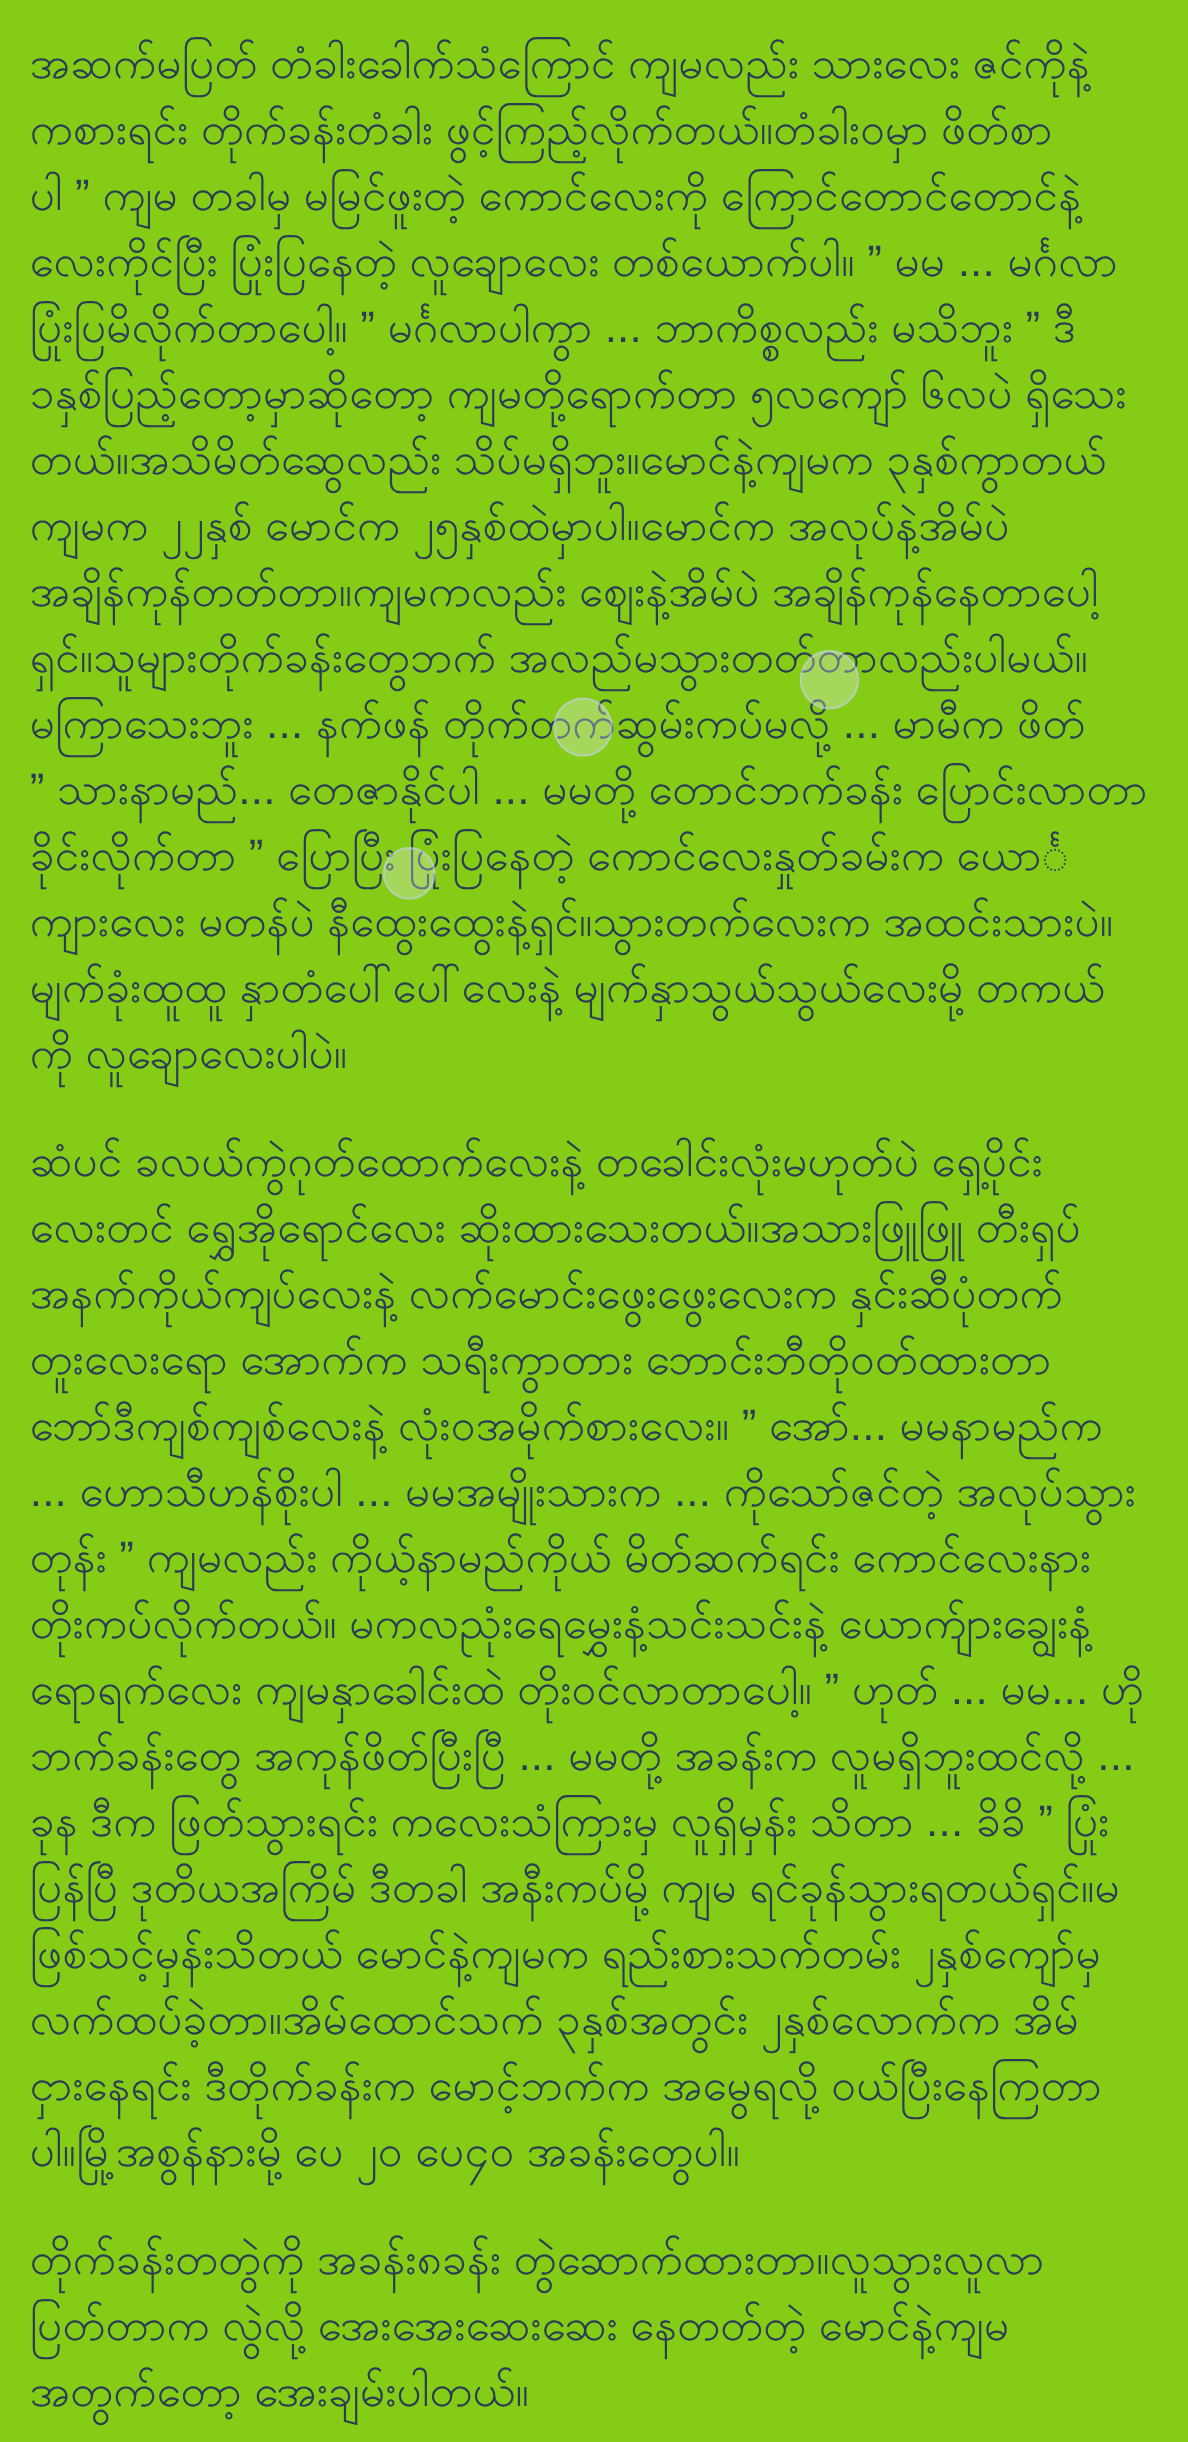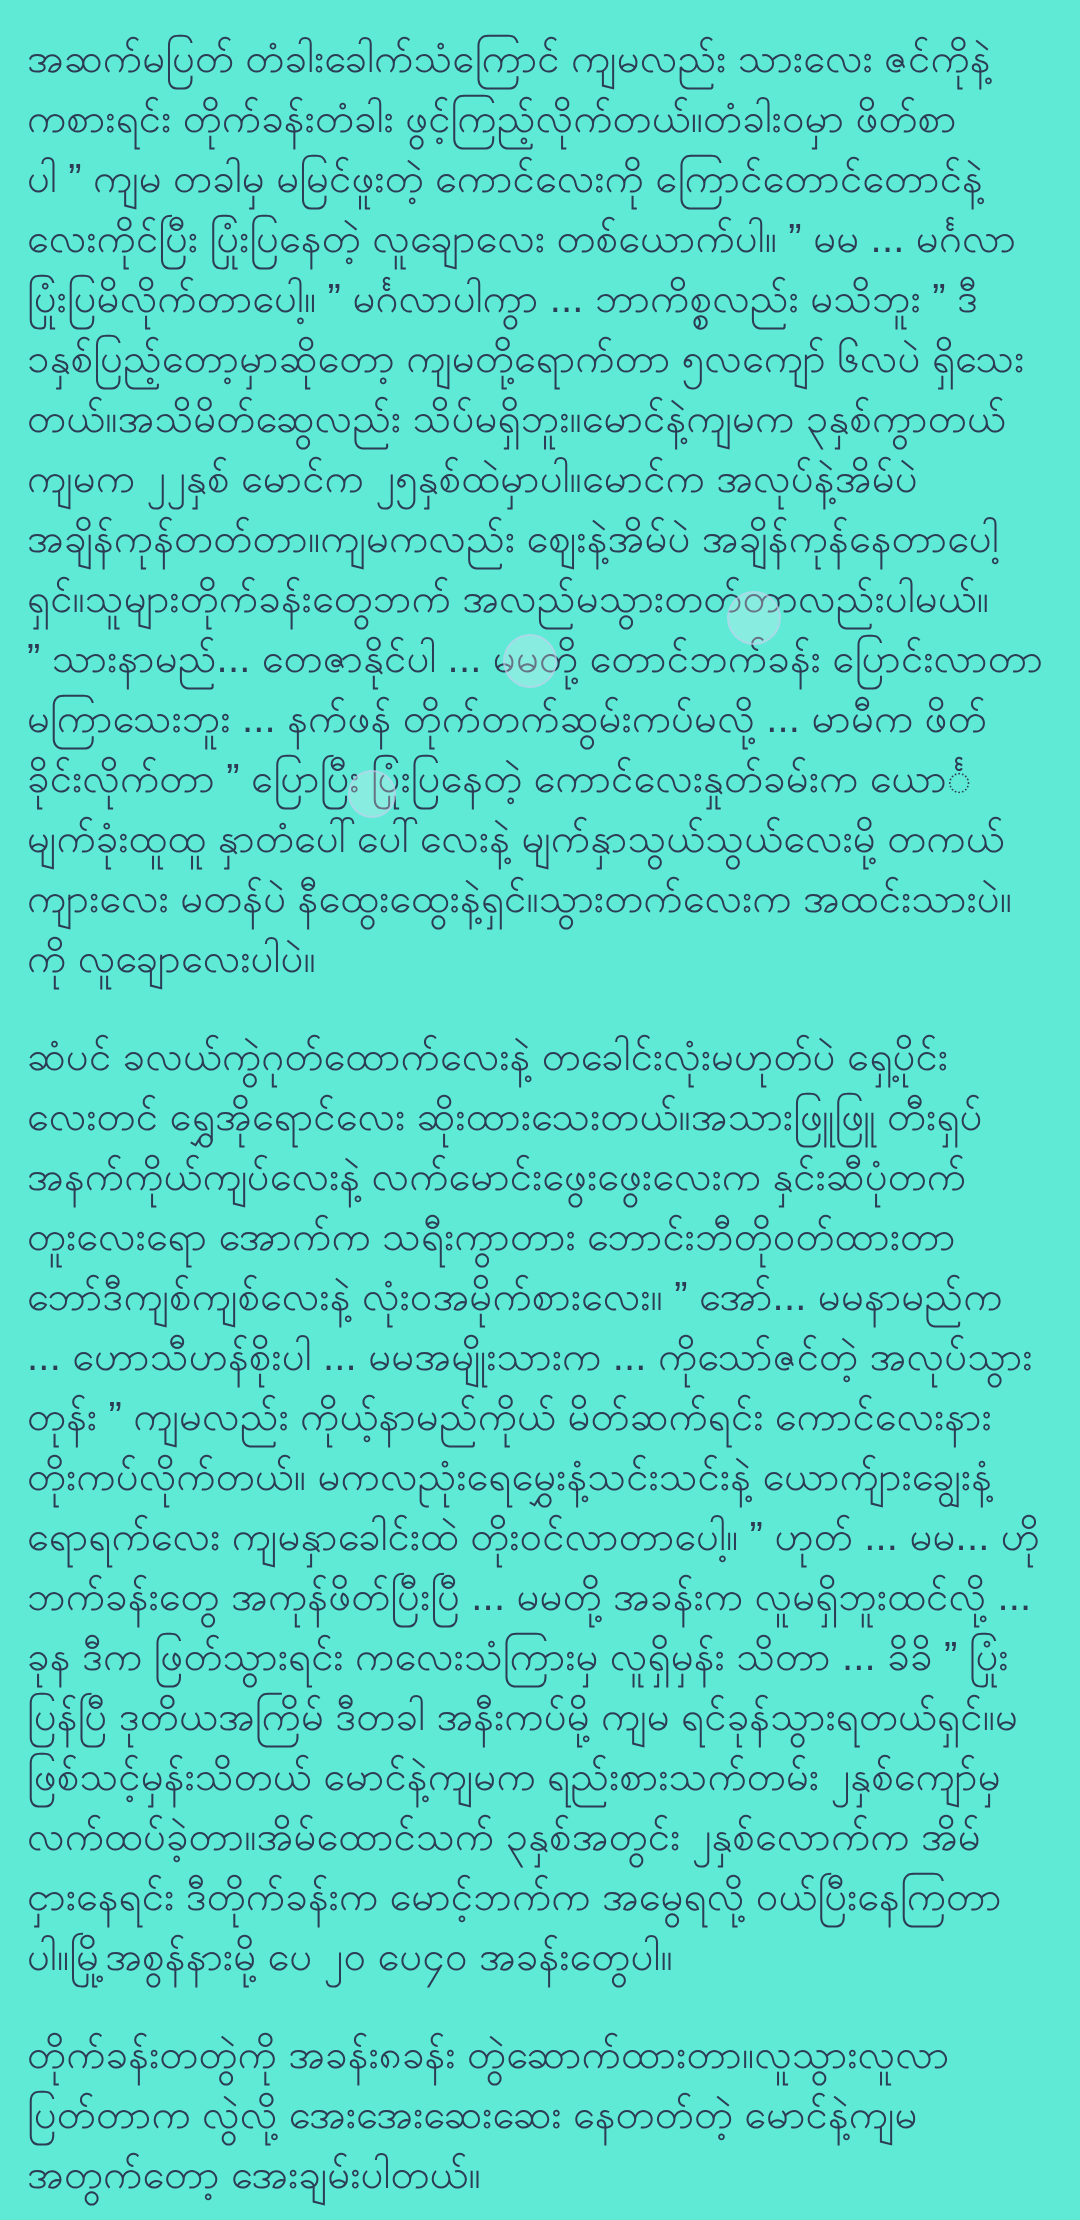--- a/index.html
+++ b/index.html
@@ -15,21 +15,21 @@
     font-family: "Liberation Sans", sans-serif;
   }
   .reader-page {
     position: absolute;
     top: 0; left: 0;
     width: 1080px;
     height: 2220px;
     overflow: hidden;
     box-sizing: border-box;
     padding: 28px 24px 0 27px;
-    background: #5eead4;
+    background: #84cc16;
     color: #2d3c55;
   }
   .para {
     margin: 0 0 38px 0;
     padding: 0;
   }
   .line {
     height: 60px;
     line-height: 60px;
     font-size: 40px;
@@ -57,25 +57,25 @@
     <div class="line">အဆက်မပြတ် တံခါးခေါက်သံကြောင် ကျမလည်း သားလေး ဇင်ကိုနဲ့</div>
     <div class="line">ကစားရင်း တိုက်ခန်းတံခါး ဖွင့်ကြည့်လိုက်တယ်။တံခါးဝမှာ ဖိတ်စာ</div>
     <div class="line">ပါ ” ကျမ တခါမှ မမြင်ဖူးတဲ့ ကောင်လေးကို ကြောင်တောင်တောင်နဲ့</div>
     <div class="line">လေးကိုင်ပြီး ပြုံးပြနေတဲ့ လူချောလေး တစ်ယောက်ပါ။ ” မမ ... မင်္ဂလာ</div>
     <div class="line">ပြုံးပြမိလိုက်တာပေါ့။ ” မင်္ဂလာပါကွာ ... ဘာကိစ္စလည်း မသိဘူး ” ဒီ</div>
     <div class="line">၁နှစ်ပြည့်တော့မှာဆိုတော့ ကျမတို့ရောက်တာ ၅လကျော် ၆လပဲ ရှိသေး</div>
     <div class="line">တယ်။အသိမိတ်ဆွေလည်း သိပ်မရှိဘူး။မောင်နဲ့ကျမက ၃နှစ်ကွာတယ်</div>
     <div class="line">ကျမက ၂၂နှစ် မောင်က ၂၅နှစ်ထဲမှာပါ။မောင်က အလုပ်နဲ့အိမ်ပဲ</div>
     <div class="line">အချိန်ကုန်တတ်တာ။ကျမကလည်း ဈေးနဲ့အိမ်ပဲ အချိန်ကုန်နေတာပေါ့</div>
     <div class="line">ရှင်။သူများတိုက်ခန်းတွေဘက် အလည်မသွားတတ်တာလည်းပါမယ်။</div>
+    <div class="line">မကြာသေးဘူး ... နက်ဖန် တိုက်တက်ဆွမ်းကပ်မလို့ ... မာမီက ဖိတ်</div>
     <div class="line">” သားနာမည်... တေဇာနိုင်ပါ ... မမတို့ တောင်ဘက်ခန်း ပြောင်းလာတာ</div>
-    <div class="line">မကြာသေးဘူး ... နက်ဖန် တိုက်တက်ဆွမ်းကပ်မလို့ ... မာမီက ဖိတ်</div>
     <div class="line">ခိုင်းလိုက်တာ ” ပြောပြီး ပြုံးပြနေတဲ့ ကောင်လေးနှုတ်ခမ်းက ယောင်္</div>
+    <div class="line">ကျားလေး မတန်ပဲ နီထွေးထွေးနဲ့ရှင်။သွားတက်လေးက အထင်းသားပဲ။</div>
     <div class="line">မျက်ခုံးထူထူ နှာတံပေါ်ပေါ်လေးနဲ့ မျက်နှာသွယ်သွယ်လေးမို့ တကယ်</div>
-    <div class="line">ကျားလေး မတန်ပဲ နီထွေးထွေးနဲ့ရှင်။သွားတက်လေးက အထင်းသားပဲ။</div>
     <div class="line">ကို လူချောလေးပါပဲ။</div>
   </div>
 
   <div class="para">
     <div class="line">ဆံပင် ခလယ်ကွဲဂုတ်ထောက်လေးနဲ့ တခေါင်းလုံးမဟုတ်ပဲ ရှေ့ပိုင်း</div>
     <div class="line">လေးတင် ရွှေအိုရောင်လေး ဆိုးထားသေးတယ်။အသားဖြူဖြူ တီးရှပ်</div>
     <div class="line">အနက်ကိုယ်ကျပ်လေးနဲ့ လက်မောင်းဖွေးဖွေးလေးက နှင်းဆီပုံတက်</div>
     <div class="line">တူးလေးရော အောက်က သရီးကွာတား ဘောင်းဘီတိုဝတ်ထားတာ</div>
     <div class="line">ဘော်ဒီကျစ်ကျစ်လေးနဲ့ လုံးဝအမိုက်စားလေး။ ” အော်... မမနာမည်က</div>
     <div class="line">... ဟောသီဟန်စိုးပါ ... မမအမျိုးသားက ... ကိုသော်ဇင်တဲ့ အလုပ်သွား</div>

